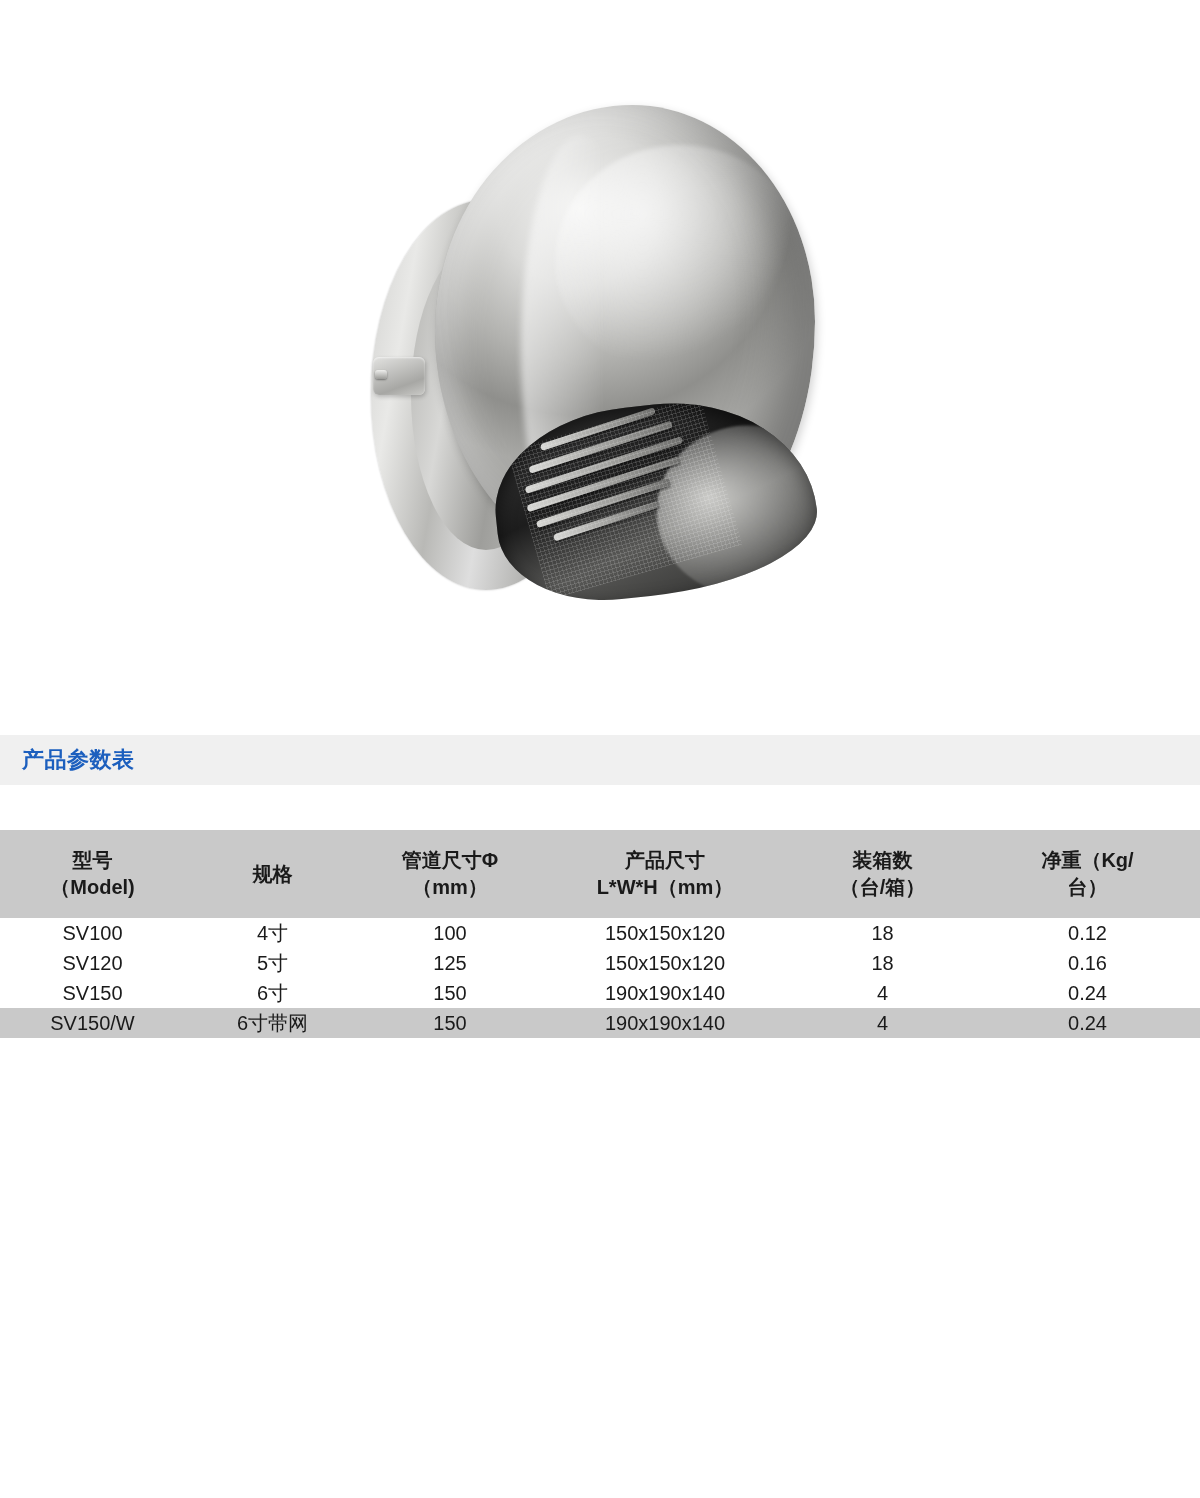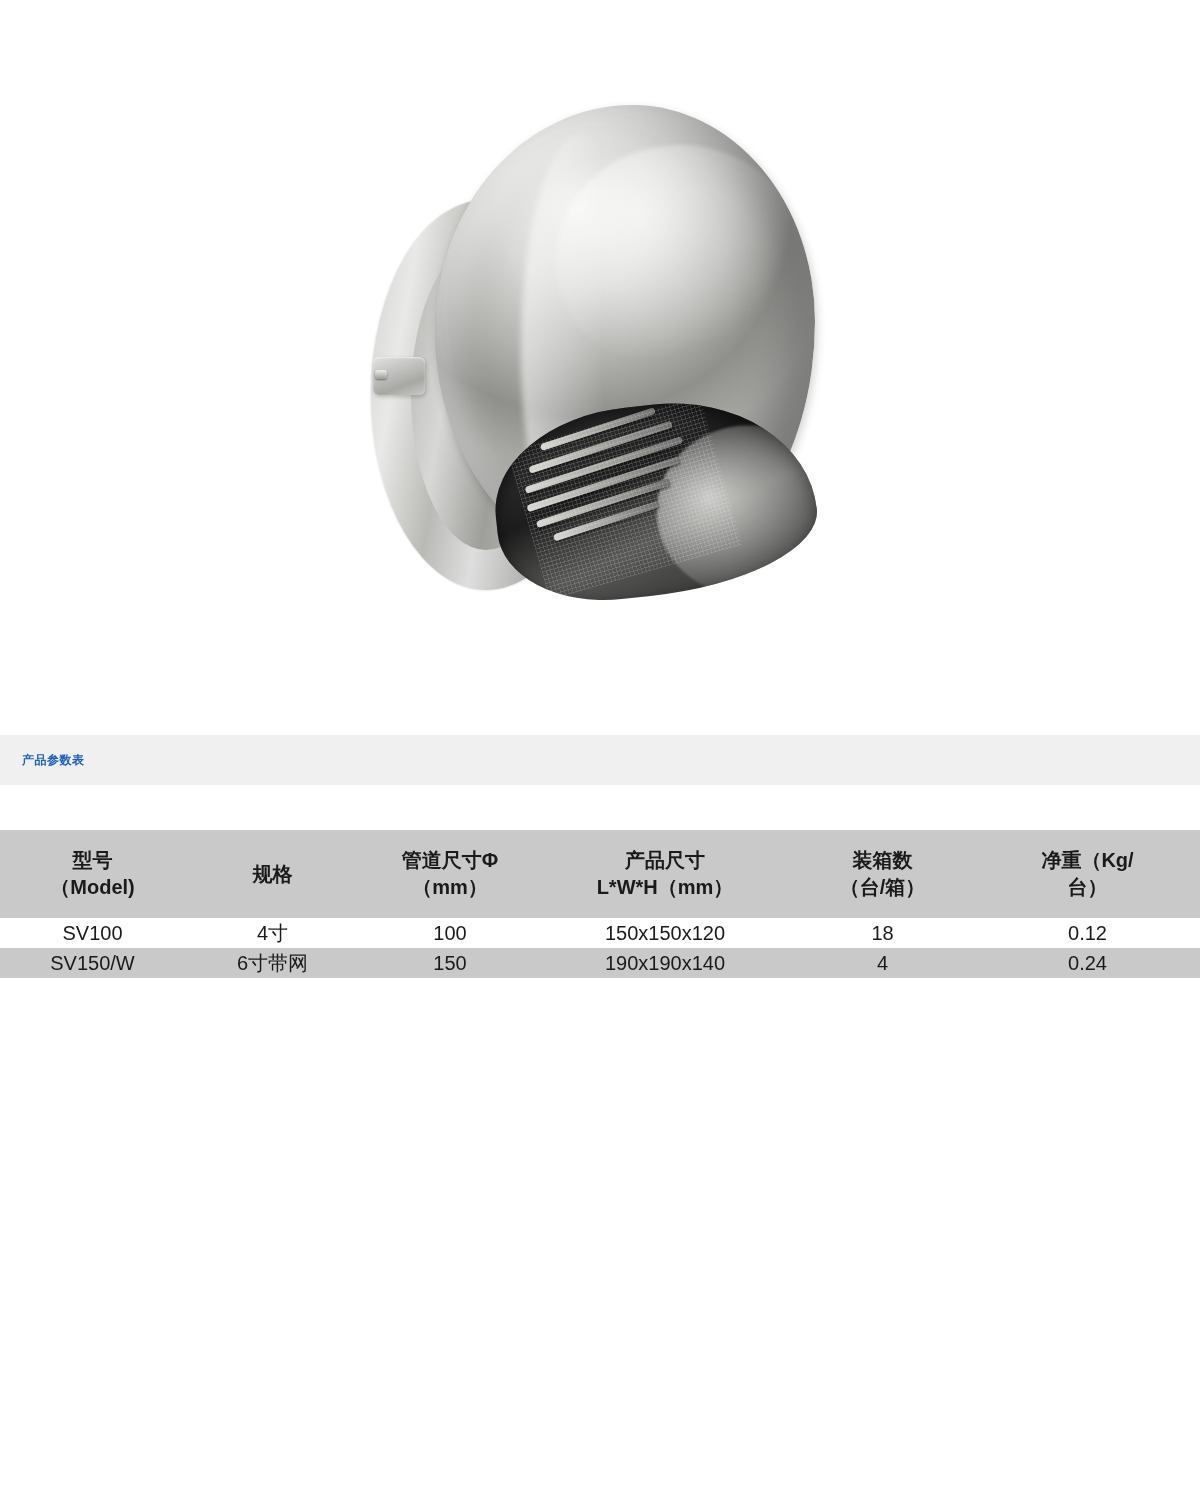--- a/index.html
+++ b/index.html
@@ -170,21 +170,21 @@
     top: 735px;
     width: 1200px;
     height: 50px;
     background: #f0f0f0;
     display: flex;
     align-items: center;
   }
   .section-bar .title {
     margin-left: 22px;
     color: #1c5fbe;
-    font-size: 12px;
+    font-size: 22px;
     font-weight: bold;
     letter-spacing: .5px;
   }
 
   
   .table-wrap {
     position: absolute;
     left: 0;
     top: 830px;
     width: 1200px;
@@ -300,20 +300,36 @@
     </thead>
     <tbody>
       <tr class="even">
         <td>SV100</td>
         <td>4寸</td>
         <td>100</td>
         <td>150x150x120</td>
         <td>18</td>
         <td>0.12</td>
       </tr>
+      <tr class="even">
+        <td>SV120</td>
+        <td>5寸</td>
+        <td>125</td>
+        <td>150x150x120</td>
+        <td>18</td>
+        <td>0.16</td>
+      </tr>
+      <tr class="even">
+        <td>SV150</td>
+        <td>6寸</td>
+        <td>150</td>
+        <td>190x190x140</td>
+        <td>4</td>
+        <td>0.24</td>
+      </tr>
       <tr class="odd">
         <td>SV150/W</td>
         <td>6寸带网</td>
         <td>150</td>
         <td>190x190x140</td>
         <td>4</td>
         <td>0.24</td>
       </tr>
     </tbody>
   </table>

